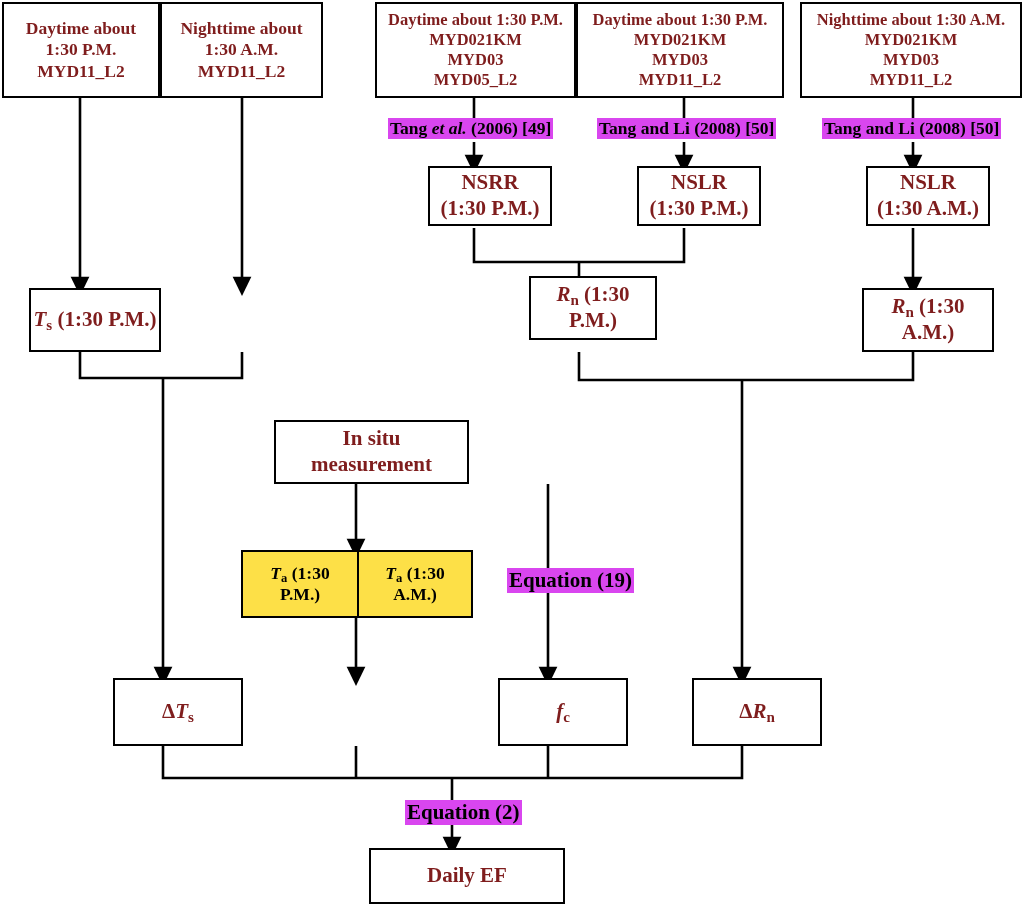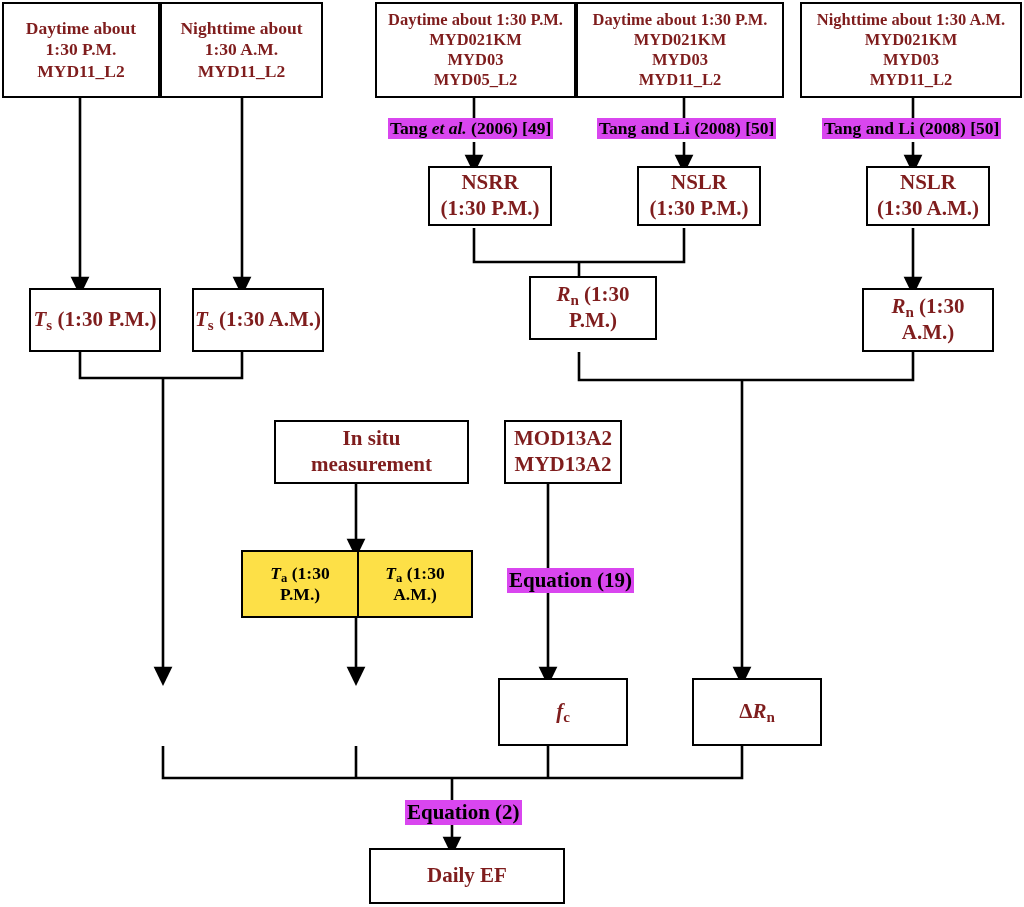--- a/index.html
+++ b/index.html
@@ -185,54 +185,50 @@
 
   <div class="node sz18" style="left:851px; top:166px; width:124px; height:60px;">
     <span class="txt">NSLR
 (1:30 A.M.)</span>
   </div>
 
   <div class="node sz18" style="left:14px; top:288px; width:132px; height:64px;">
     <span><b><i class="v">T</i><sub>s</sub></b><span> (1:30 P.M.)</span></span>
   </div>
 
-  <div class="node sz18" style="left:177px; top:288px; width:132px; height:64px;">
-    <span><b><i class="v">T</i><sub>s</sub></b><span> (1:30 A.M.)</span></span>
-  </div>
 
   <div class="node sz18" style="left:514px; top:276px; width:128px; height:64px;">
     <span><b><i class="v">R</i><sub>n</sub></b><span> (1:30 P.M.)</span></span>
   </div>
 
   <div class="node sz18" style="left:847px; top:288px; width:132px; height:64px;">
     <span><b><i class="v">R</i><sub>n</sub></b><span> (1:30 A.M.)</span></span>
   </div>
 
   <div class="node sz18" style="left:259px; top:420px; width:195px; height:64px;">
     <span class="txt">In situ measurement</span>
   </div>
 
-  <div class="node sz18" style="left:489px; top:420px; width:118px; height:64px;">
-    <span class="txt">MOD13A2
-MYD13A2</span>
-  </div>
 
   <div class="split-node sz17" style="left:241px; top:550px; width:232px; height:68px;">
     <div class="cell">
       <span><b><i class="v">T</i><sub>a</sub></b><span style="white-space:pre-line"> (1:30
 P.M.)</span></span>
     </div>
     <div class="cell">
       <span><b><i class="v">T</i><sub>a</sub></b><span style="white-space:pre-line"> (1:30
 A.M.)</span></span>
     </div>
   </div>
 
   <div class="edge-label sz18" style="left:492px; top:568px;">Equation (19)</div>
 
+  <div class="node sz18" style="left:98px; top:678px; width:130px; height:68px;">
+    <span><span>Δ</span><b><i class="v">T</i><sub>s</sub></b></span>
+  </div>
 
 
   <div class="node sz18" style="left:483px; top:678px; width:130px; height:68px;">
     <span><b><i class="v">f</i><sub>c</sub></b></span>
   </div>
 
   <div class="node sz18" style="left:677px; top:678px; width:130px; height:68px;">
     <span><span>Δ</span><b><i class="v">R</i><sub>n</sub></b></span>
   </div>
 

